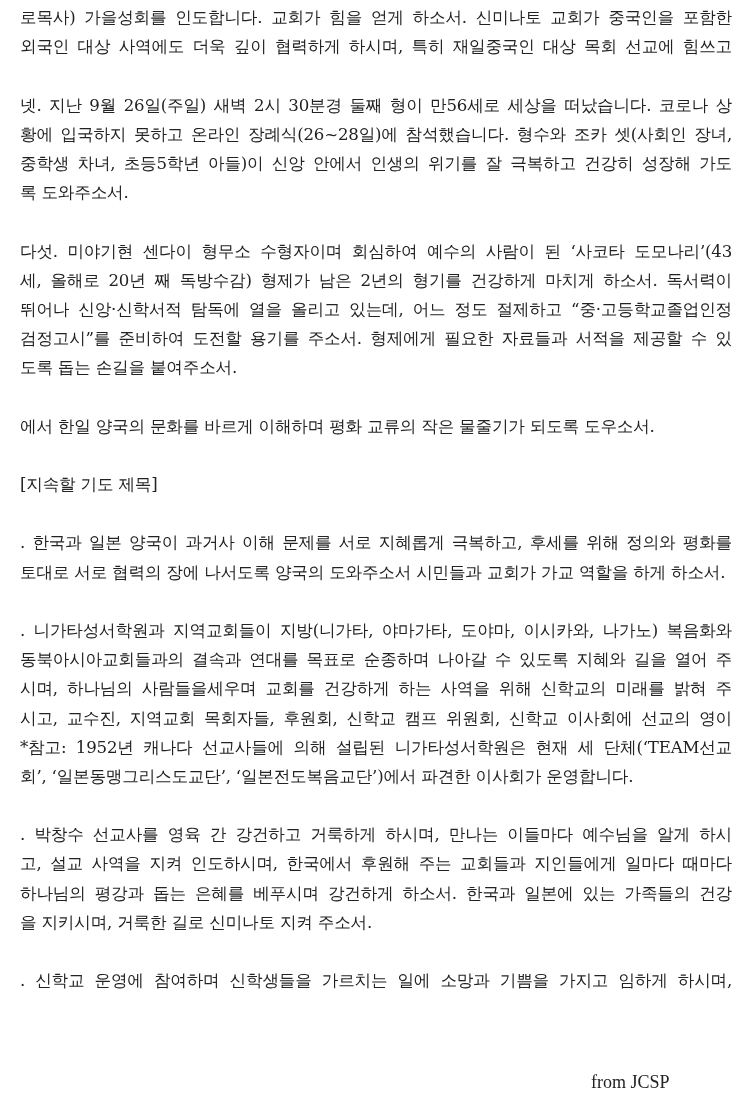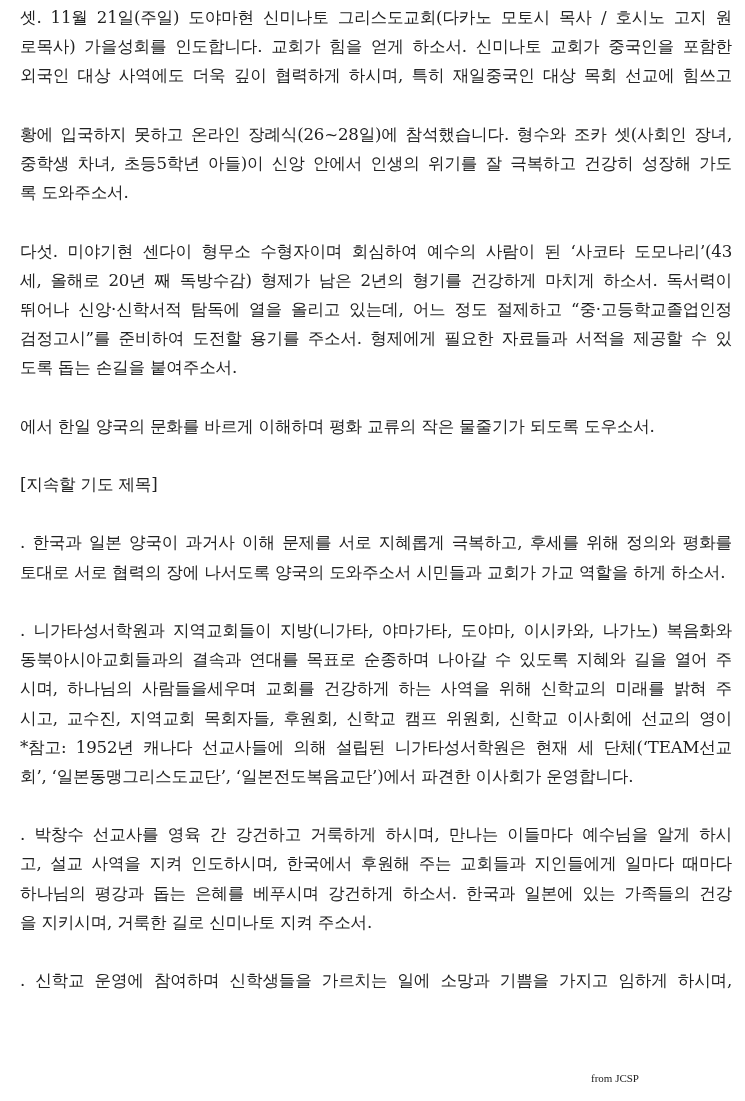--- a/index.html
+++ b/index.html
@@ -7,35 +7,35 @@
   .doc {
     position:absolute; left:20px; top:3px; width:712px;
     font-family:"DejaVu Serif", "Liberation Serif", serif;
     font-size:16.6px; color:#222222; letter-spacing:-0.2px;
   }
   .para { margin:0; }
   .line { display:block; height:29.2px; line-height:29.2px; white-space:nowrap; text-align:justify; text-align-last:justify; }
   .line.last { text-align-last:left; }
   .gap { height:29.2px; }
   .note .line { }
-  .sig { position:absolute; left:591px; top:1072px; font-family:"Liberation Serif", serif; font-size:11px; color:#222; }
+  .sig { position:absolute; left:591px; top:1072px; font-family:"Liberation Serif", serif; font-size:18px; color:#222; }
 </style>
 </head>
 <body>
 
 <div class="doc">
 
   <div class="para">
-    <span class="line">셋. 11월 21일(주일) 도야마현 신미나토 그리스도교회(다카노 모토시 목사 / 호시노 고지 원</span>
     <span class="line">로목사) 가을성회를 인도합니다. 교회가 힘을 얻게 하소서. 신미나토 교회가 중국인을 포함한</span>
     <span class="line">외국인 대상 사역에도 더욱 깊이 협력하게 하시며, 특히 재일중국인 대상 목회 선교에 힘쓰고</span>
   </div>
   <div class="gap"></div>
 
   <div class="para">
+    <span class="line">넷. 지난 9월 26일(주일) 새벽 2시 30분경 둘째 형이 만56세로 세상을 떠났습니다. 코로나 상</span>
     <span class="line">황에 입국하지 못하고 온라인 장례식(26~28일)에 참석했습니다. 형수와 조카 셋(사회인 장녀,</span>
     <span class="line">중학생 차녀, 초등5학년 아들)이 신앙 안에서 인생의 위기를 잘 극복하고 건강히 성장해 가도</span>
     <span class="line last">록 도와주소서.</span>
   </div>
   <div class="gap"></div>
 
   <div class="para">
     <span class="line">다섯. 미야기현 센다이 형무소 수형자이며 회심하여 예수의 사람이 된 ‘사코타 도모나리’(43</span>
     <span class="line">세, 올해로 20년 째 독방수감) 형제가 남은 2년의 형기를 건강하게 마치게 하소서. 독서력이</span>
     <span class="line">뛰어나 신앙·신학서적 탐독에 열을 올리고 있는데, 어느 정도 절제하고 “중·고등학교졸업인정</span>

